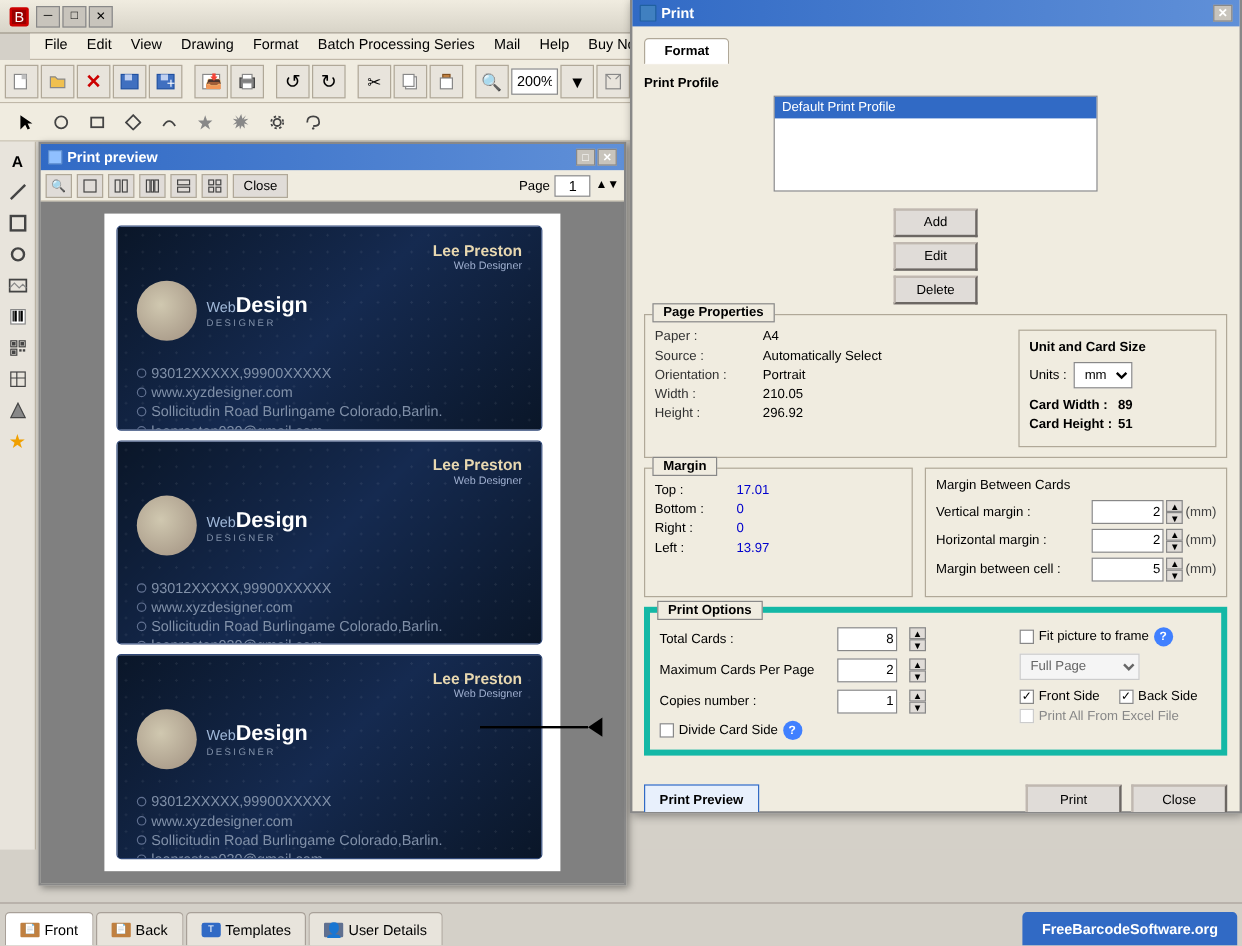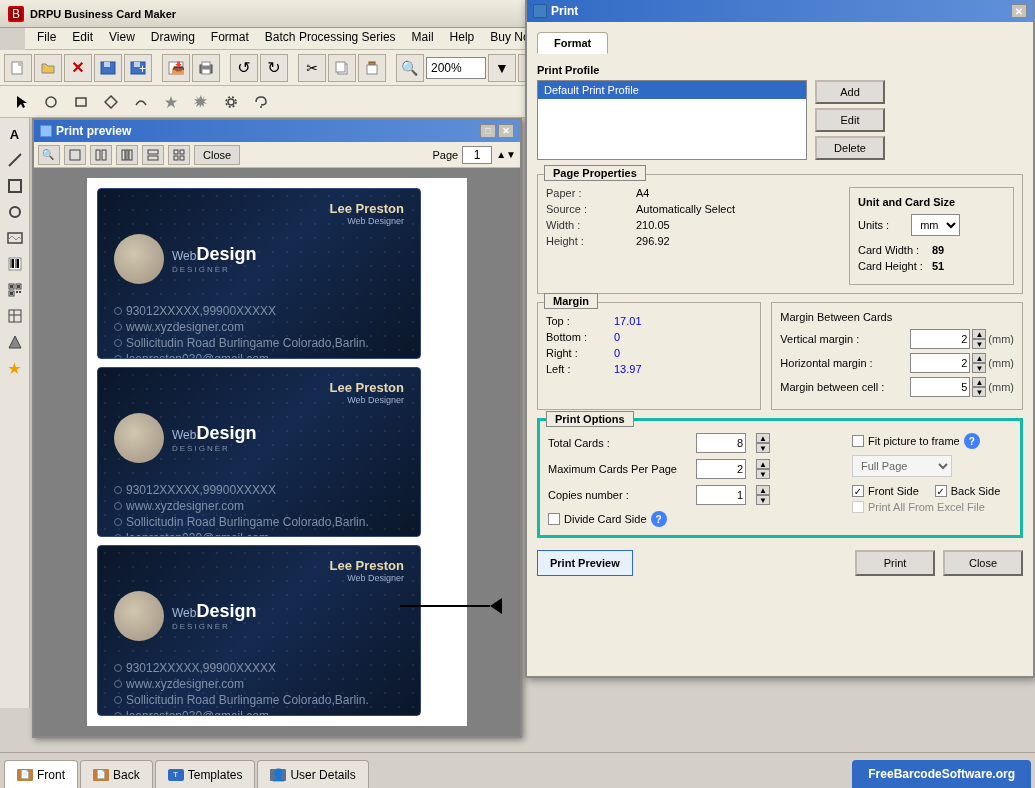--- a/index.html
+++ b/index.html
@@ -14,21 +14,21 @@
 
     
     .menu-bar { background: #f0ece0; height: 22px; display: flex; align-items: flex-start; border-bottom: 1px solid #c0b8a8; padding: 0 4px; margin-left: 25px; }
     .menu-item { padding: 2px 8px; cursor: pointer; font-size: 12px; color: #000; }
 
     
     .toolbar { background: #f0ece0; height: 36px; display: flex; align-items: center; padding: 2px 4px; border-bottom: 1px solid #c0b8a8; gap: 2px; }
     .tb-btn { width: 28px; height: 28px; background: #e8e4dc; border: 1px solid #b0a898; cursor: pointer; display: flex; align-items: center; justify-content: center; font-size: 14px; }
     .tb-separator { width: 6px; height: 28px; }
     .tb-zoom { display: flex; align-items: center; gap: 2px; }
-    .zoom-input { width: 60px; height: 22px; border: 1px solid #888; padding: 0 4px; background: #fff; }
+    .zoom-input { width: 39px; height: 22px; border: 1px solid #888; padding: 0 4px; background: #fff; }
     .color-scheme-btn { height: 28px; padding: 0 8px; background: #e8e4dc; border: 1px solid #b0a898; cursor: pointer; display: flex; align-items: center; gap: 4px; font-size: 11px; }
     .currency-btn { width: 28px; height: 28px; background: #f0c000; border: 1px solid #b0a898; cursor: pointer; display: flex; align-items: center; justify-content: center; font-weight: bold; font-size: 14px; }
 
     
     .shape-toolbar { background: #f0ece0; height: 32px; display: flex; align-items: center; padding: 2px 8px; border-bottom: 1px solid #c0b8a8; gap: 4px; }
     .shape-btn { width: 26px; height: 26px; display: flex; align-items: center; justify-content: center; cursor: pointer; background: transparent; border: 1px solid transparent; }
 
     
     .workspace { display: flex; height: calc(788px - 28px - 22px - 36px - 32px - 36px); position: relative; }
 
@@ -44,21 +44,21 @@
     .pp-btn { width: 16px; height: 14px; background: #c8c4bc; border: 1px solid #888; cursor: pointer; font-size: 9px; display: flex; align-items: center; justify-content: center; }
     .pp-toolbar { background: #f0ece0; height: 26px; display: flex; align-items: center; padding: 2px 4px; gap: 4px; border-bottom: 1px solid #c0b8a8; }
     .pp-tb-btn { width: 22px; height: 20px; background: #e0dcd8; border: 1px solid #b0a898; cursor: pointer; display: flex; align-items: center; justify-content: center; font-size: 10px; }
     .pp-close-btn { height: 20px; padding: 0 8px; background: #e0dcd8; border: 1px solid #b0a898; cursor: pointer; font-size: 11px; }
     .pp-page-label { font-size: 11px; margin-left: auto; }
     .pp-page-input { width: 30px; height: 18px; border: 1px solid #888; text-align: center; }
     .pp-content { background: #808080; height: calc(100% - 48px); display: flex; justify-content: center; padding: 10px; overflow-y: auto; }
     .pp-page { background: #fff; width: 380px; display: flex; flex-direction: column; gap: 8px; padding: 10px; }
 
     
-    .biz-card { width: 324px; height: 180px; background: linear-gradient(135deg, #0a1628 0%, #152a50 50%, #0a1628 100%); border-radius: 4px; position: relative; overflow: hidden; border: 1px solid #304878; }
+    .biz-card { width: 355px; height: 180px; background: linear-gradient(135deg, #0a1628 0%, #152a50 50%, #0a1628 100%); border-radius: 4px; position: relative; overflow: hidden; border: 1px solid #304878; }
     .biz-card-dots { position: absolute; inset: 0; background-image: radial-gradient(circle, rgba(255,255,255,0.07) 1px, transparent 1px); background-size: 14px 14px; }
     .biz-card-content { position: absolute; inset: 0; padding: 12px 16px; color: #fff; }
     .biz-name { text-align: right; font-size: 13px; font-weight: bold; color: #e8d8b0; }
     .biz-title { text-align: right; font-size: 9px; color: #a0b0d0; }
     .biz-logo-area { display: flex; align-items: center; gap: 8px; margin-top: 8px; }
     .biz-logo-circle { width: 50px; height: 50px; background: radial-gradient(circle at 40% 40%, #d0c8b0, #a09080); border-radius: 50%; }
     .biz-logo-text { font-size: 18px; font-weight: bold; color: #fff; }
     .biz-logo-text span { font-weight: normal; color: #a0b8d8; }
     .biz-logo-sub { font-size: 8px; color: #8090a8; letter-spacing: 2px; }
     .biz-info { margin-top: auto; font-size: 8px; color: #8090a8; }
@@ -87,25 +87,25 @@
     .dialog-tab.active { background: #fff; border-bottom-color: #fff; font-weight: bold; }
     .field-row { display: flex; align-items: center; margin-bottom: 4px; }
     .field-label { width: 90px; color: #333; font-size: 11px; }
     .field-value { color: #000; font-size: 11px; flex: 1; }
 
     
     .profile-list { width: 270px; height: 80px; border: 1px solid #888; background: #fff; margin-bottom: 6px; }
     .profile-item { padding: 3px 6px; font-size: 11px; background: #316ac5; color: #fff; cursor: pointer; }
     .profile-btns { display: flex; gap: 4px; }
     .profile-btn { width: 70px; height: 24px; background: #e0dcd8; border: 2px outset #c0b8b0; cursor: pointer; font-size: 11px; }
-    .unit-row { display: flex; align-items: center; gap: 22px; margin-bottom: 8px; }
+    .unit-row { display: flex; align-items: center; gap: 6px; margin-bottom: 8px; }
     .unit-label { font-size: 11px; }
     .unit-select { height: 22px; border: 1px solid #888; background: #fff; padding: 0 4px; font-size: 11px; }
     .card-dim-row { display: flex; align-items: center; gap: 4px; margin-bottom: 4px; }
-    .card-dim-label { font-size: 11px; width: 70px; }
+    .card-dim-label { font-size: 11px; width: 70px; font-weight: bold; }
     .card-dim-value { font-size: 11px; font-weight: bold; }
 
     
     .margin-row { display: flex; align-items: center; gap: 8px; margin-bottom: 4px; }
     .margin-label { width: 60px; font-size: 11px; }
     .margin-value { width: 40px; font-size: 11px; color: #0000cc; }
     .margin-between-row { display: flex; align-items: center; margin-bottom: 4px; }
     .margin-between-label { width: 130px; font-size: 11px; }
     .margin-between-input { width: 60px; height: 20px; border: 1px solid #888; text-align: right; font-size: 11px; padding: 0 2px; }
     .spin-btns { display: flex; flex-direction: column; margin: 0 2px; }
@@ -130,21 +130,20 @@
 </head>
 <body>
 
 <div class="title-bar">
   <div class="title-bar-icon">
     <svg width="12" height="12" viewBox="0 0 12 12">
         <rect width="12" height="12" fill="#900"></rect>
         <text x="2" y="10" fill="#fff" font-size="8">B</text>
       </svg>
   </div>
-  <span class="title-bar-text">DRPU Business Card Maker</span>
   <div class="title-bar-buttons">
     <div class="title-btn">─</div>
     <div class="title-btn">□</div>
     <div class="title-btn close">✕</div>
   </div>
 </div>
 
 <div class="menu-bar">
   <span class="menu-item">File</span>
   <span class="menu-item">Edit</span>
@@ -537,21 +536,21 @@
       <div class="dialog-close-btn">✕</div>
     </div>
     <div class="dialog-content">
 
       <div class="dialog-tabs">
         <div class="dialog-tab active">Format</div>
       </div>
 
       <div style="margin-bottom: 8px;">
         <div style="font-size: 11px; font-weight: bold; margin-bottom: 4px;">Print Profile</div>
-        <div style="display: flex; gap: 8px; align-items: flex-start;">
+        <div style="display: flex; gap: 8px; align-items: center; flex-direction: column;">
           <div class="profile-list">
             <div class="profile-item">Default Print Profile</div>
           </div>
           <div class="profile-btns" style="flex-direction: column; gap: 4px;">
             <button class="profile-btn">Add</button>
             <button class="profile-btn">Edit</button>
             <button class="profile-btn">Delete</button>
           </div>
         </div>
       </div>
@@ -560,20 +559,24 @@
         <span style="position: absolute; top: -10px; left: 6px; background: #f0ece0; border: 1px solid #888; padding: 1px 8px; font-size: 11px; font-weight: bold;">Page Properties</span>
         <div style="display: flex; gap: 10px; margin-top: 4px;">
           <div style="flex: 1;">
             <div class="field-row">
               <span class="field-label">Paper :</span>
               <span class="field-value">A4</span>
             </div>
             <div class="field-row">
               <span class="field-label">Source :</span>
               <span class="field-value">Automatically Select</span>
+            </div>
+            <div class="field-row">
+              <span class="field-label">Orientation :</span>
+              <span class="field-value">Portrait</span>
             </div>
             <div class="field-row">
               <span class="field-label">Width :</span>
               <span class="field-value">210.05</span>
             </div>
             <div class="field-row">
               <span class="field-label">Height :</span>
               <span class="field-value">296.92</span>
             </div>
           </div>
@@ -646,21 +649,21 @@
             <input class="margin-between-input" value="5" style="">
             <div class="spin-btns">
               <div class="spin-btn">▲</div>
               <div class="spin-btn">▼</div>
             </div>
             <span class="margin-unit">(mm)</span>
           </div>
         </div>
       </div>
 
-      <div style="position: relative; border: 3px solid #14b8a6; padding: 8px; margin-bottom: 8px;">
+      <div style="position: relative; border: 5px solid #14b8a6; padding: 8px; margin-bottom: 20px;">
         <span style="position: absolute; top: -10px; left: 6px; background: #f0ece0; border: 1px solid #888; padding: 1px 8px; font-size: 11px; font-weight: bold;">Print Options</span>
         <div style="margin-top: 4px;">
           <div style="display: flex; gap: 20px;">
             <div style="flex: 1;">
               <div class="options-row">
                 <span class="options-label">Total Cards :</span>
                 <input class="number-input" value="8" style="">
                 <div class="spin-btns">
                   <div class="spin-btn">▲</div>
                   <div class="spin-btn">▼</div>

